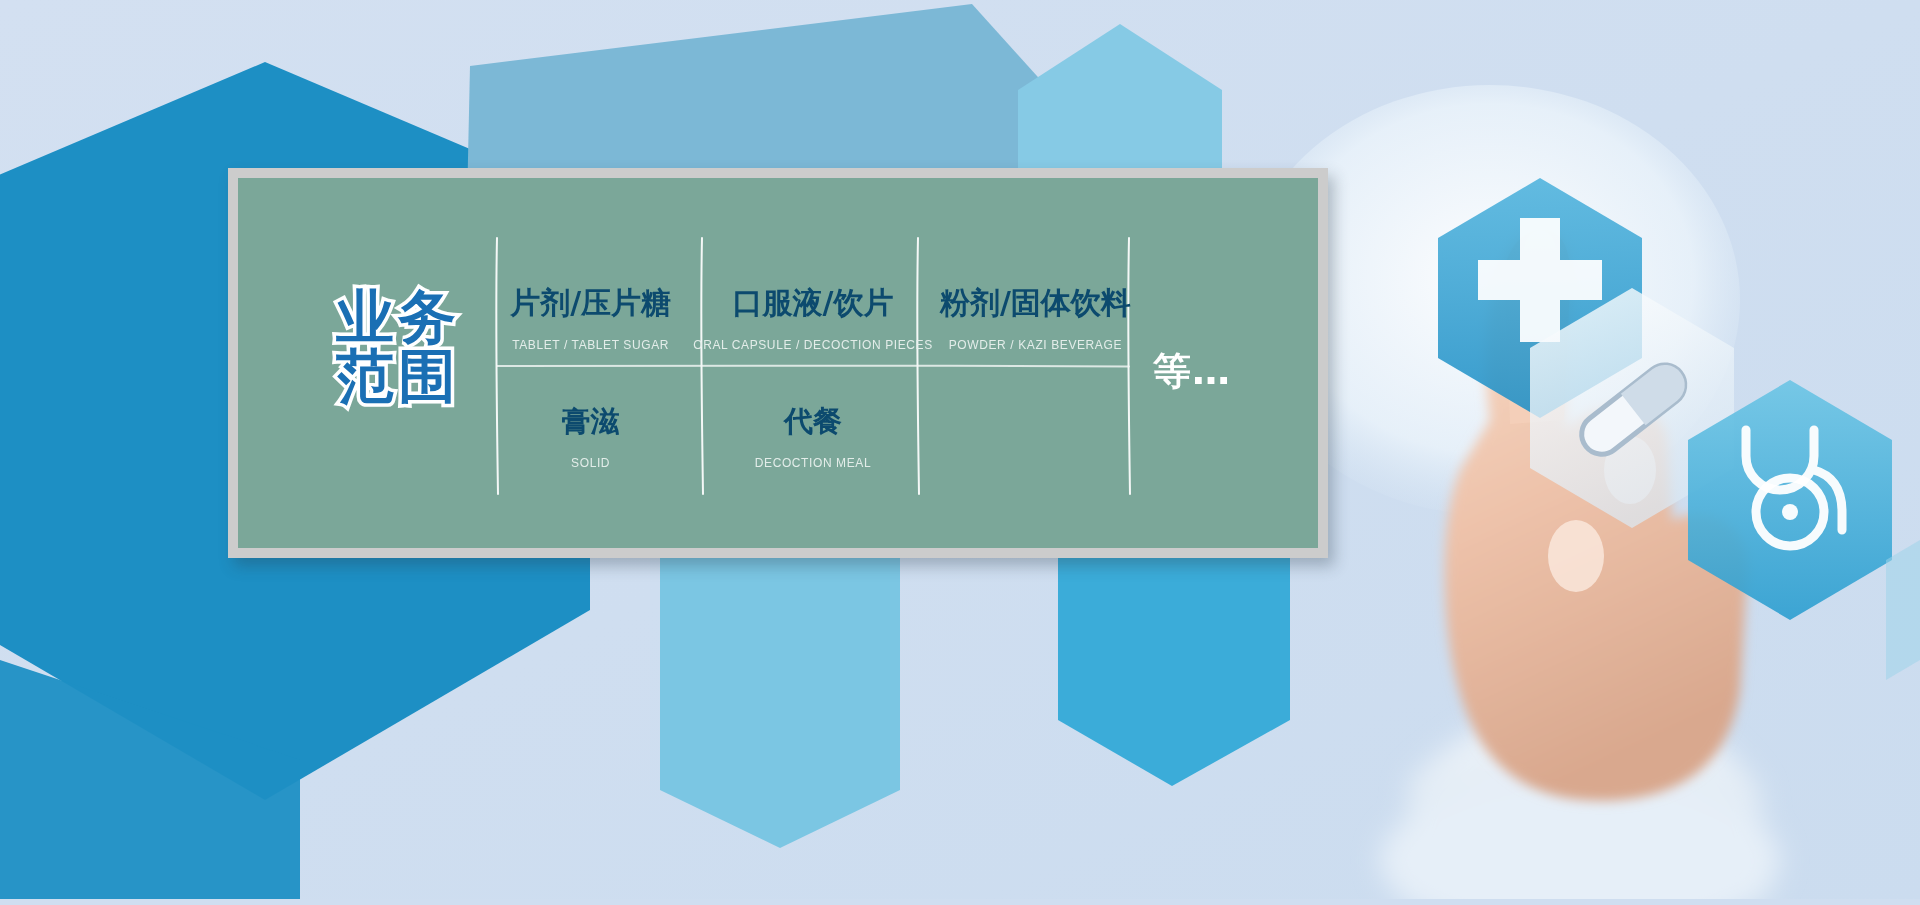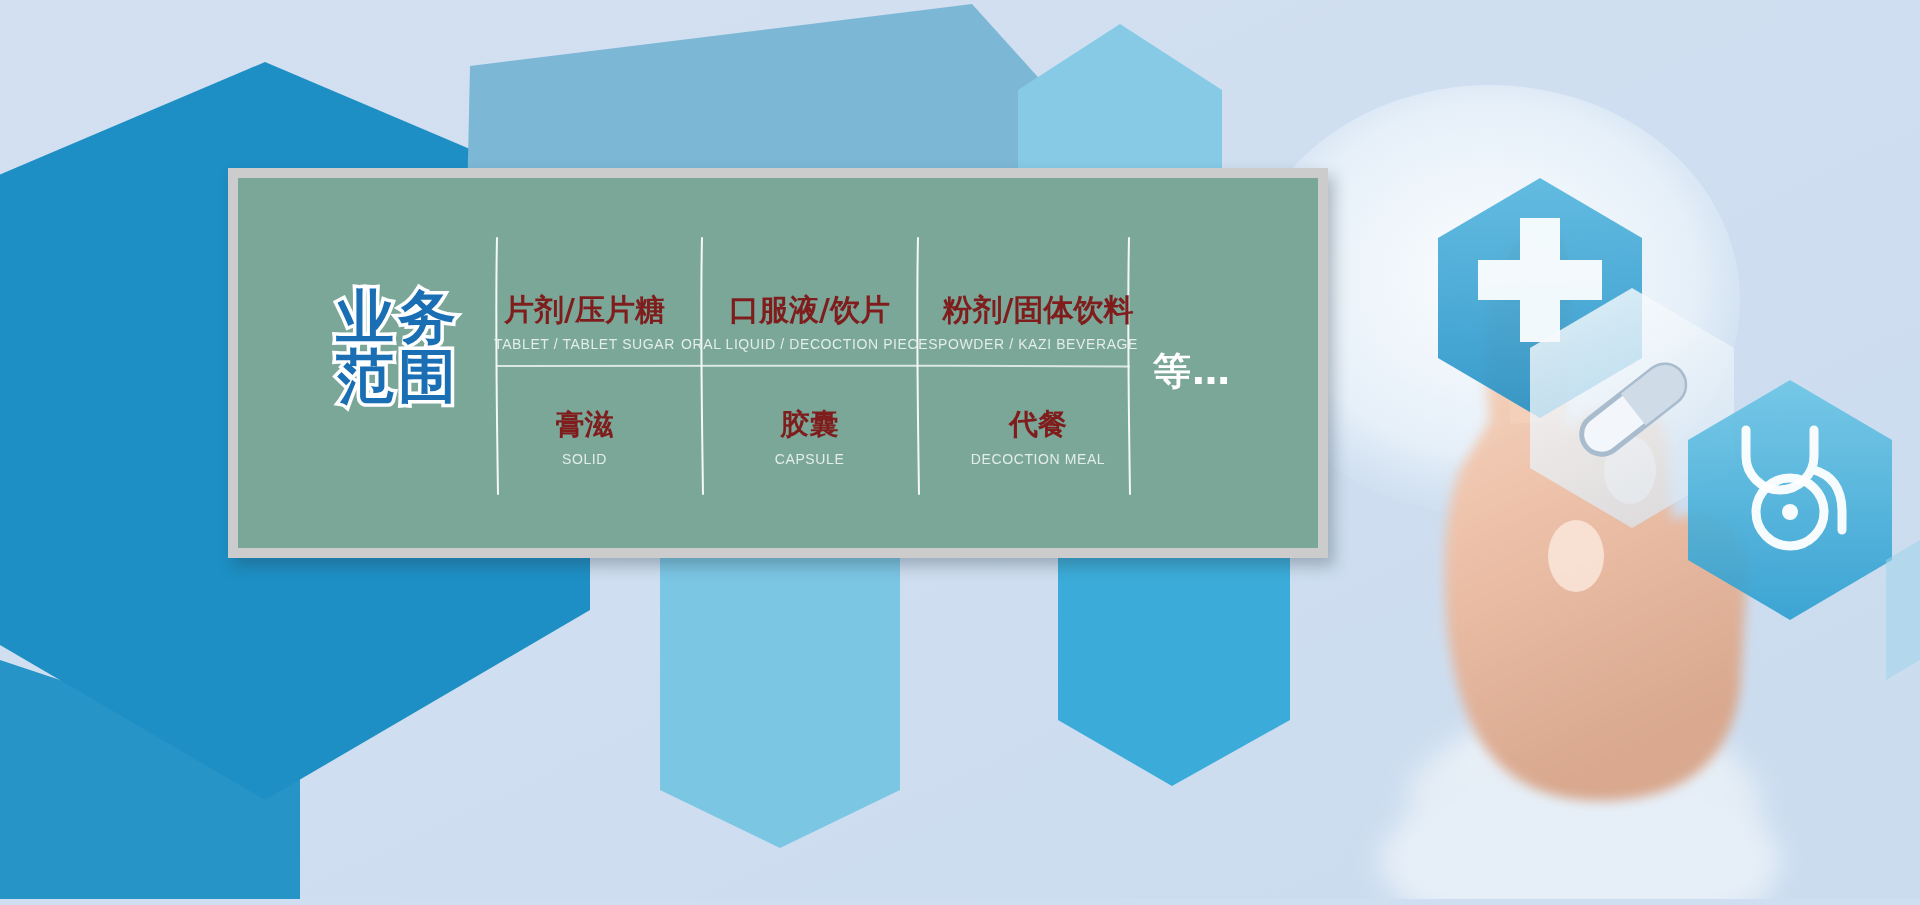--- a/index.html
+++ b/index.html
@@ -50,28 +50,28 @@
   }
   .grid-svg{position:absolute;left:0;top:0;width:650px;height:260px;overflow:visible;}
   .cells{
     position:absolute;left:0;top:0;width:650px;height:260px;
     display:grid;grid-template-columns:1fr 1fr 1fr;grid-template-rows:1fr 1fr;
   }
   .cell{display:flex;flex-direction:column;align-items:center;justify-content:center;}
   .cell.top{justify-content:flex-end;padding-bottom:14px;}
   .cell.bot{justify-content:center;padding-top:14px;}
   .cell-cn{
-    color:#7f1d1d;font-weight:bold;
+    color:#0c4a6e;font-weight:bold;
     font-family:"DejaVu Sans","Liberation Sans",sans-serif;
     letter-spacing:0px;line-height:1.1;white-space:nowrap;
   }
   .cell.top .cell-cn{font-size:30px;}
   .cell.bot .cell-cn{font-size:29px;}
   .cell-en{
-    color:#e9f1ee;font-size:14px;letter-spacing:.6px;margin-top:10px;
+    color:#e9f1ee;font-size:12px;letter-spacing:.6px;margin-top:19px;
     white-space:nowrap;font-family:"Liberation Sans",sans-serif;opacity:.95;
   }
 
   
   .etc{
     position:absolute;left:915px;top:168px;
     color:#ffffff;font-weight:bold;font-size:38px;letter-spacing:1px;
     font-family:"DejaVu Sans","Liberation Sans",sans-serif;
     white-space:nowrap;
   }
@@ -218,37 +218,33 @@
 
         <div class="cells">
 
           <div class="cell top">
             <div class="cell-cn">片剂/压片糖</div>
             <div class="cell-en">TABLET / TABLET SUGAR</div>
           </div>
 
           <div class="cell top">
             <div class="cell-cn">口服液/饮片</div>
-            <div class="cell-en">ORAL LIQUID / DECOCTION PIECES</div>
+            <div class="cell-en">ORAL CAPSULE / DECOCTION PIECES</div>
           </div>
 
           <div class="cell top">
             <div class="cell-cn">粉剂/固体饮料</div>
             <div class="cell-en">POWDER / KAZI BEVERAGE</div>
           </div>
 
           <div class="cell bot">
             <div class="cell-cn">膏滋</div>
             <div class="cell-en">SOLID</div>
           </div>
 
-          <div class="cell bot">
-            <div class="cell-cn">胶囊</div>
-            <div class="cell-en">CAPSULE</div>
-          </div>
 
           <div class="cell bot">
             <div class="cell-cn">代餐</div>
             <div class="cell-en">DECOCTION MEAL</div>
           </div>
 
         </div>
       </div>
 
       <div class="etc">等…</div>

